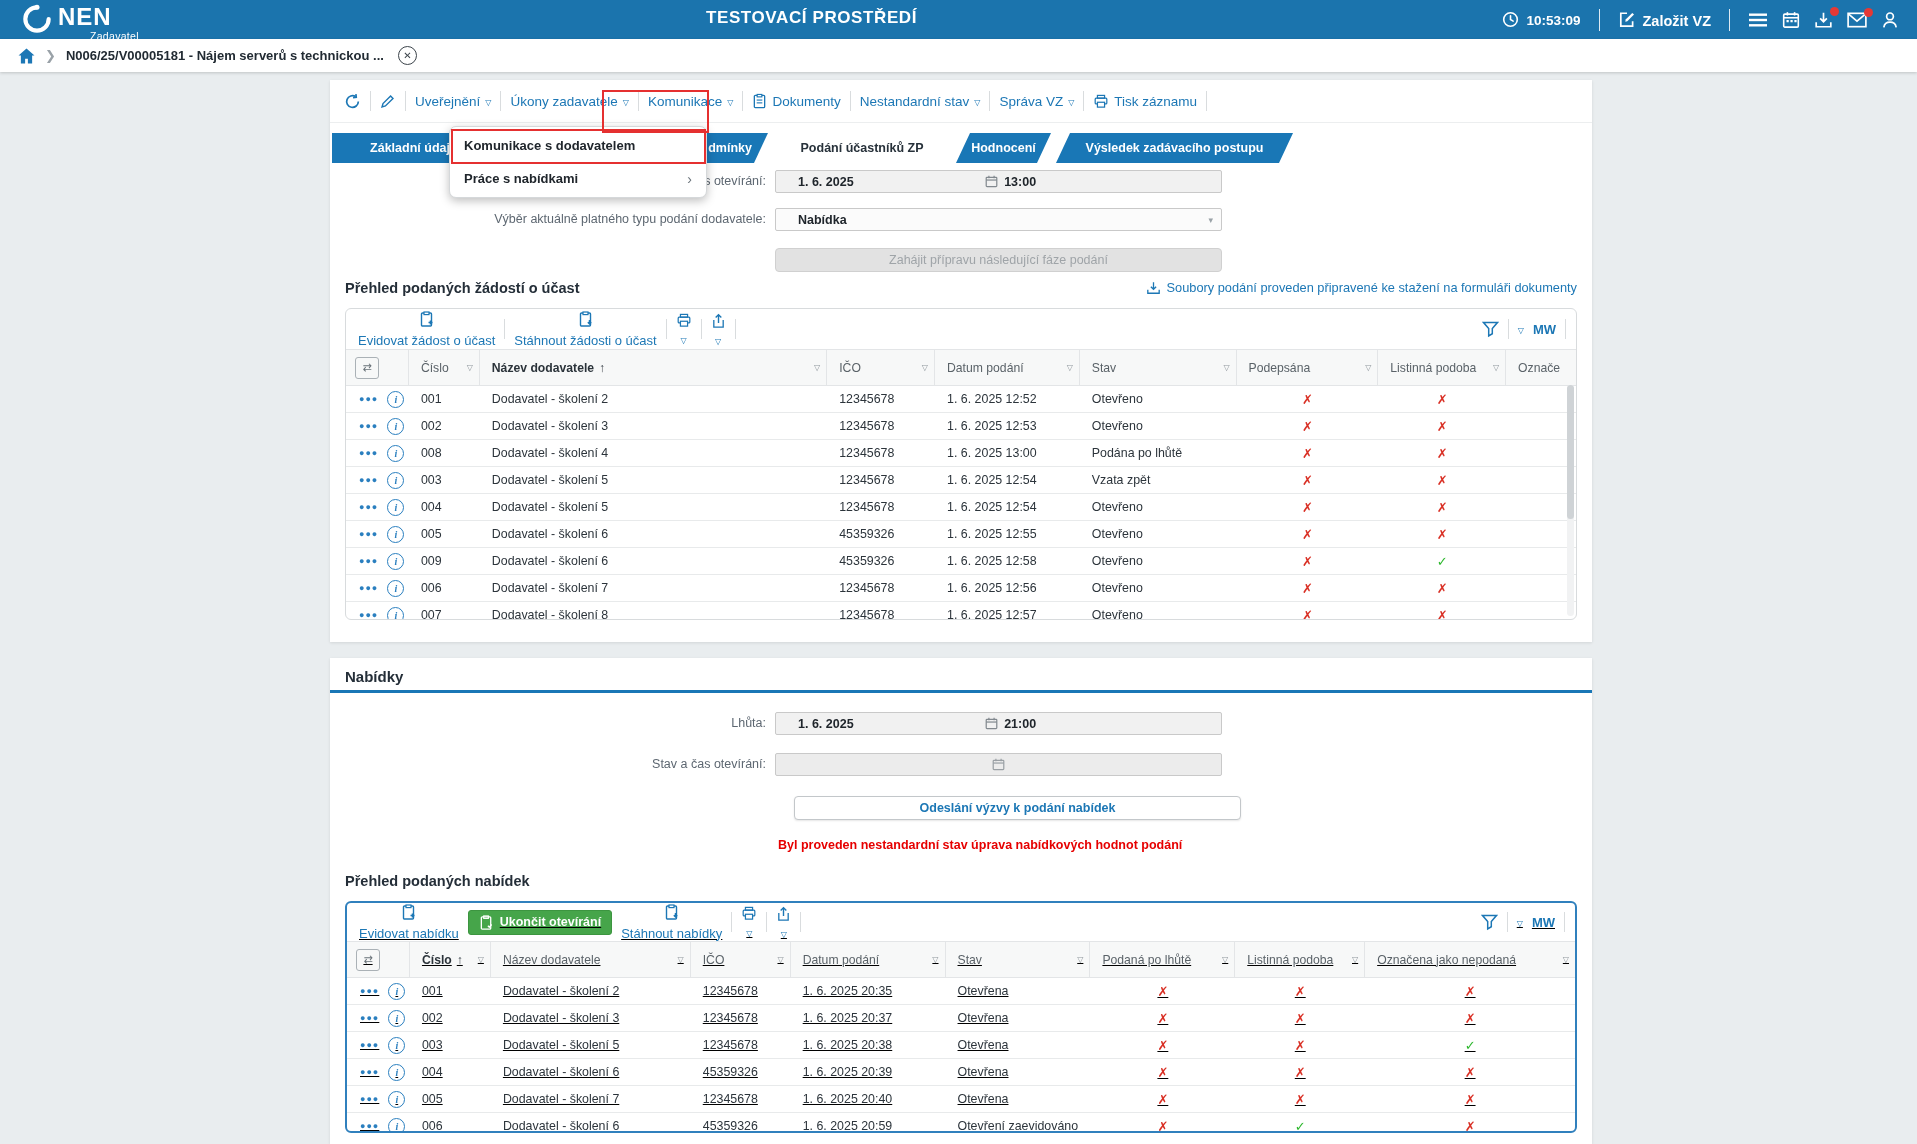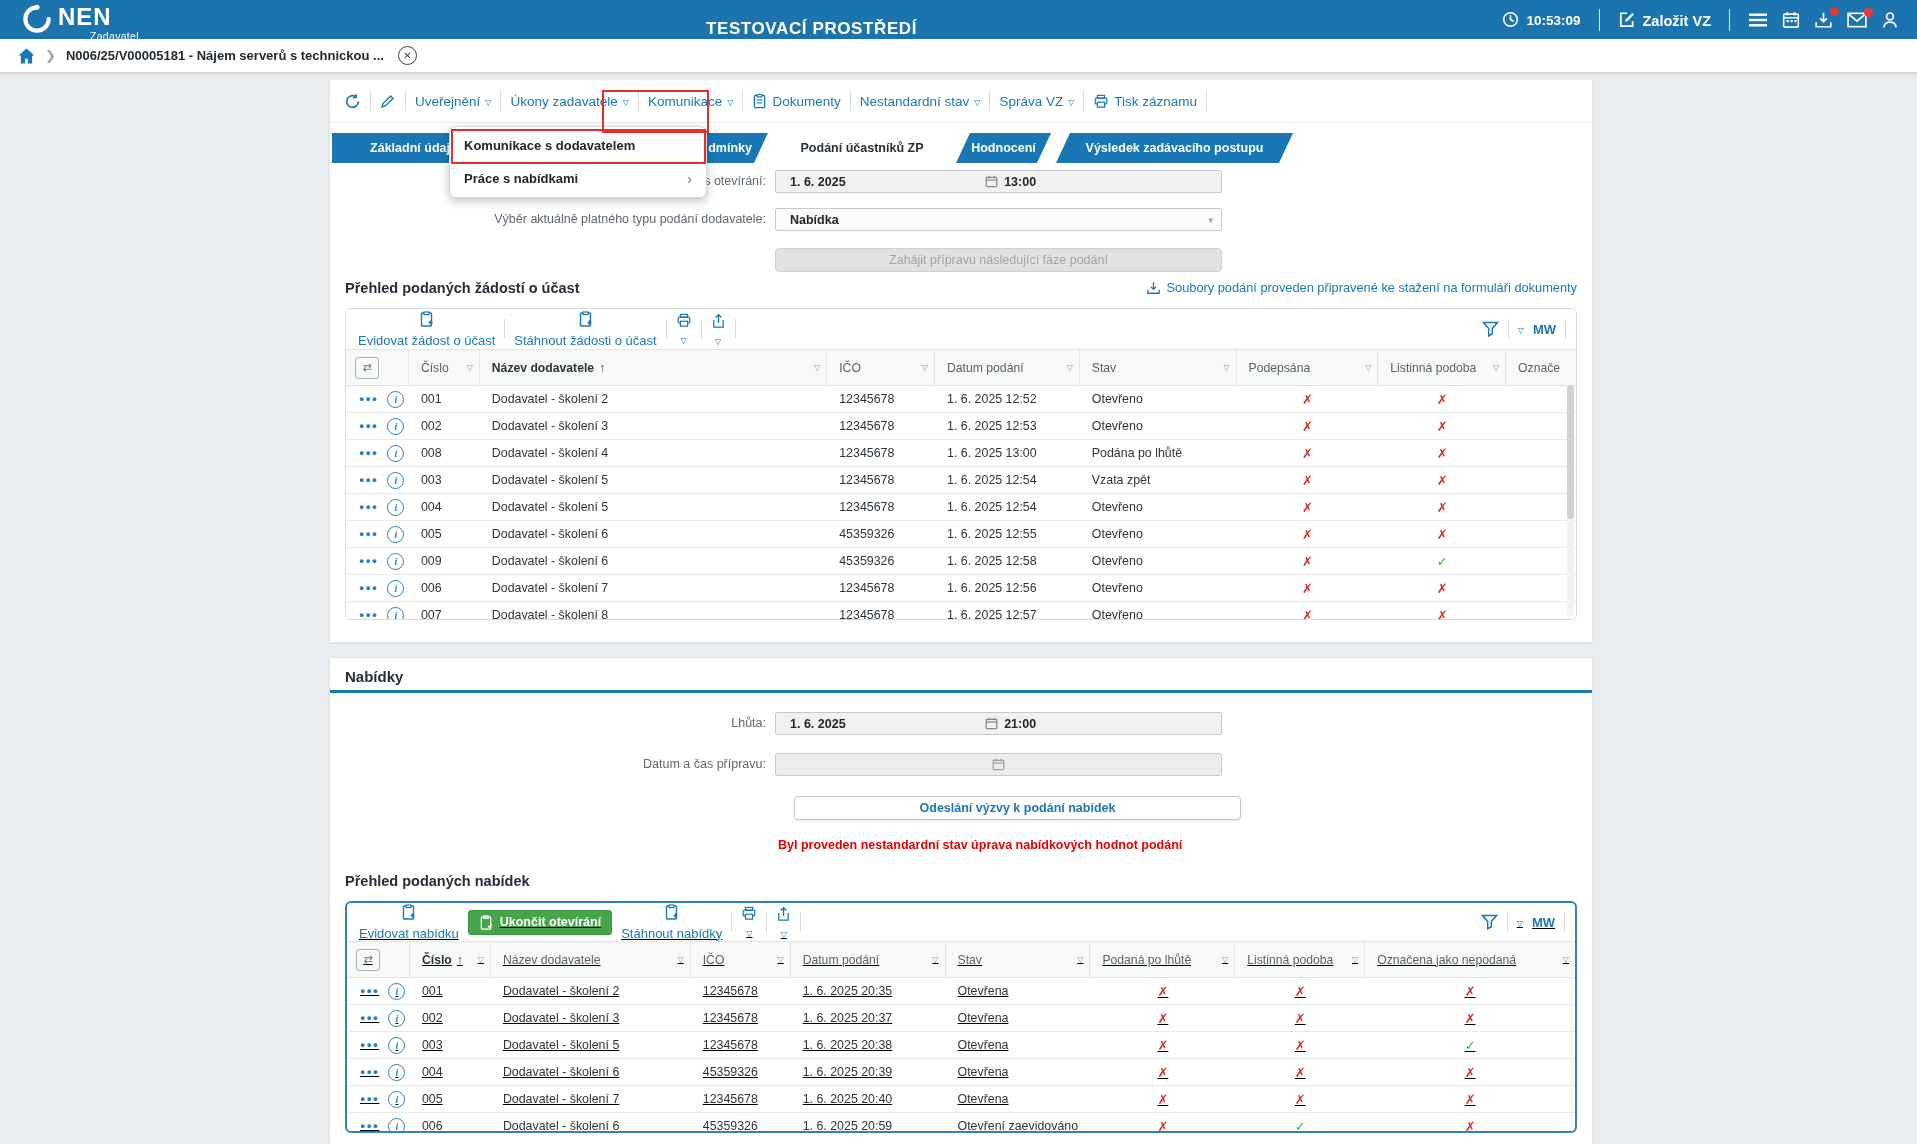--- a/index.html
+++ b/index.html
@@ -9,21 +9,21 @@
     font-family:"Liberation Sans","DejaVu Sans",sans-serif;
     -webkit-font-smoothing:antialiased;
   }
   svg{display:block;}
 
   
   .topbar{position:absolute;left:0;top:0;width:100%;height:39px;background:#1b74ad;color:#fff;}
   .logo-wrap{position:absolute;left:22px;top:4px;display:flex;align-items:flex-start;gap:6px;}
   .logo-text{font-size:24px;font-weight:bold;letter-spacing:1px;line-height:26px;}
   .logo-sub{font-size:10.5px;font-weight:normal;position:absolute;left:68px;top:26px;letter-spacing:.3px;}
-  .env-title{position:absolute;left:706px;top:19px;font-size:17px;font-weight:bold;letter-spacing:.6px;}
+  .env-title{position:absolute;left:706px;top:8px;font-size:17px;font-weight:bold;letter-spacing:.6px;}
   .top-right{position:absolute;right:18px;top:0;height:39px;display:flex;align-items:center;gap:14px;}
   .top-item{display:flex;align-items:flex-end;gap:7px;position:relative;}
   .top-sep{width:1px;height:22px;background:rgba(255,255,255,.85);margin:0 4px;}
   .top-time{font-size:13.5px;font-weight:bold;}
   .top-newvz{font-size:14.5px;font-weight:bold;}
   .badge{position:absolute;top:-4px;right:-6px;width:9px;height:9px;border-radius:50%;background:#e53935;}
 
   
   .crumbbar{position:absolute;left:0;top:39px;width:100%;height:33px;background:#fff;
     box-shadow:0 1px 3px rgba(0,0,0,.18);display:flex;align-items:center;padding-left:18px;box-sizing:border-box;gap:10px;z-index:5;}
@@ -50,21 +50,21 @@
     display:flex;align-items:center;justify-content:center;box-sizing:border-box;
     clip-path:polygon(14px 0,100% 0,calc(100% - 14px) 100%,0 100%);}
   .tab.first{clip-path:polygon(0 0,100% 0,calc(100% - 14px) 100%,0 100%);}
   .tab.active{background:#fff;color:#27313a;}
   .tab.partial{justify-content:flex-end;padding-right:16px;}
 
   
   .flabel{position:absolute;color:#5d6771;font-size:12.5px;text-align:right;white-space:nowrap;}
   .fbox{position:absolute;left:445px;width:447px;height:23px;background:#f1f1f1;border:1px solid #c9c9c9;
     border-radius:2px;display:flex;align-items:center;box-sizing:border-box;font-size:12.5px;font-weight:bold;color:#20262c;}
-  .fbox .dateval{padding-left:14px;}
+  .fbox .dateval{padding-left:22px;}
   .fbox .timepart{position:absolute;left:47%;display:flex;align-items:center;gap:6px;}
   .selbox{background:#fbfbfb;}
   .selbox .selchev{margin-left:auto;margin-right:8px;color:#9aa2a8;font-size:9px;font-weight:normal;}
   .btn-disabled{position:absolute;left:445px;width:447px;height:24px;background:#e2e2e2;border:1px solid #d0d0d0;
     border-radius:4px;color:#9fa4a8;font-size:12.5px;display:flex;align-items:center;justify-content:center;box-sizing:border-box;}
   .btn-white{position:absolute;left:445px;width:447px;height:24px;background:#fff;border:1px solid #c3c7ca;border-radius:4px;
     box-shadow:0 1px 2px rgba(0,0,0,.10);color:#1c77b5;font-size:12.5px;font-weight:bold;
     display:flex;align-items:center;justify-content:center;box-sizing:border-box;}
   .warn-red{position:absolute;color:#e60000;font-size:12.5px;font-weight:bold;}
 
@@ -573,21 +573,21 @@
       <svg width="13" height="13" viewBox="0 0 16 16">
         <rect x="1.5" y="2.8" width="13" height="11.5" rx="1" fill="none" stroke="#82898f" stroke-width="1.5"></rect>
         <line x1="1.5" y1="6.2" x2="14.5" y2="6.2" stroke="#82898f" stroke-width="1.5"></line>
         <line x1="4.8" y1="1" x2="4.8" y2="4" stroke="#82898f" stroke-width="1.5"></line>
         <line x1="11.2" y1="1" x2="11.2" y2="4" stroke="#82898f" stroke-width="1.5"></line>
       </svg>
       <span>21:00</span>
     </span>
   </div>
 
-  <div class="flabel" style="right:826px;top:99px;">Datum a čas přípravu:</div>
+  <div class="flabel" style="right:826px;top:99px;">Stav a čas otevírání:</div>
   <div class="fbox" style="top:95px;background:#ececec;justify-content:center;">
     <svg width="13" height="13" viewBox="0 0 16 16">
       <rect x="1.5" y="2.8" width="13" height="11.5" rx="1" fill="none" stroke="#9aa0a5" stroke-width="1.5"></rect>
       <line x1="1.5" y1="6.2" x2="14.5" y2="6.2" stroke="#9aa0a5" stroke-width="1.5"></line>
       <line x1="4.8" y1="1" x2="4.8" y2="4" stroke="#9aa0a5" stroke-width="1.5"></line>
       <line x1="11.2" y1="1" x2="11.2" y2="4" stroke="#9aa0a5" stroke-width="1.5"></line>
     </svg>
   </div>
 
   <div class="btn-white" style="top:138px;margin-left:19px;">Odeslání výzvy k podání nabídek</div>

